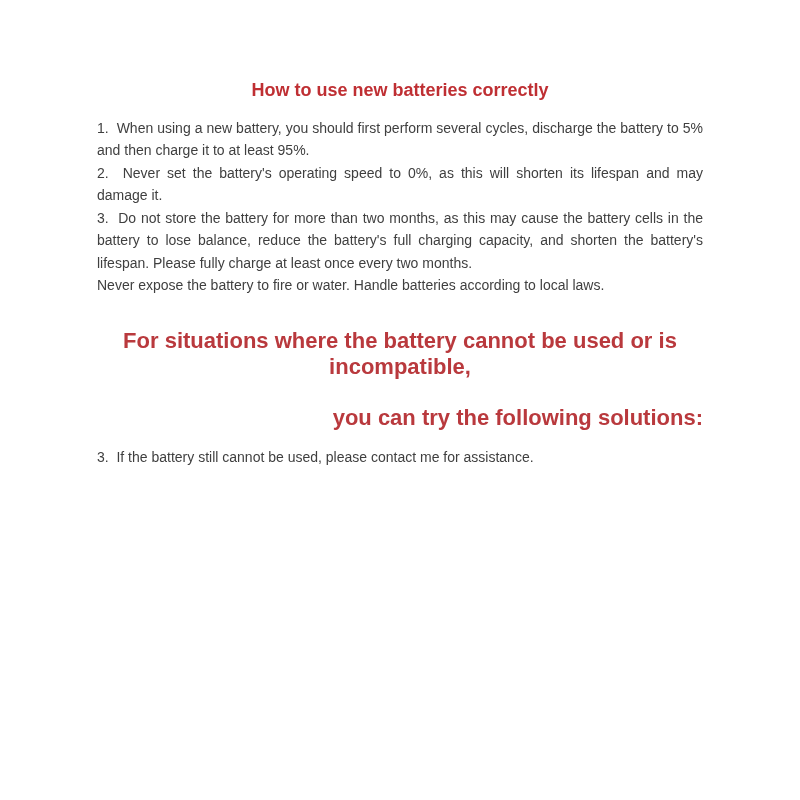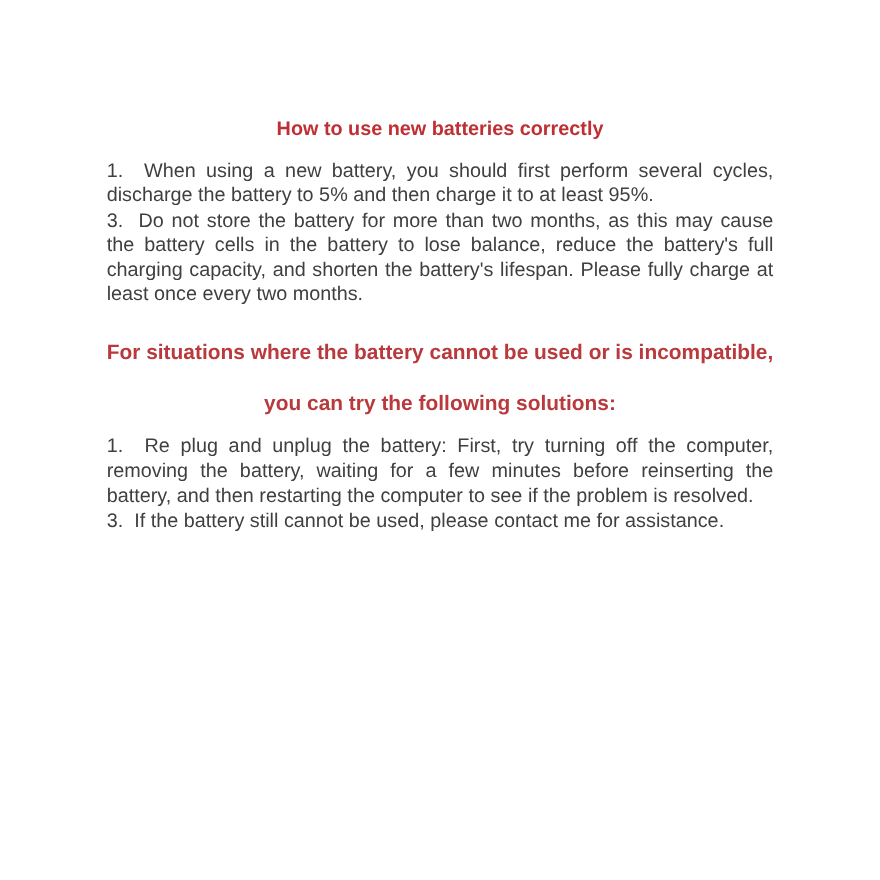--- a/index.html
+++ b/index.html
@@ -7,73 +7,75 @@
     padding: 0;
     background: #ffffff;
   }
   .page {
     position: relative;
     width: 800px;
     height: 800px;
     margin: 0 auto;
     background: #ffffff;
     box-sizing: border-box;
-    padding: 107px 97px 0 97px;
+    padding: 80px 97px 0 97px;
     font-family: "Liberation Sans", "DejaVu Sans", sans-serif;
     overflow: hidden;
   }
   .main-title {
     margin: 0 0 15px 0;
     font-size: 18px;
     line-height: 1.2;
     font-weight: bold;
     text-align: center;
     color: #bf2f33;
   }
   .body-block {
     color: #3f3f3f;
-    font-size: 18px;
+    font-size: 14px;
     line-height: 22.5px;
   }
   .body-block p {
     margin: 0;
     text-align: justify;
   }
   .sub-title {
     margin: 0;
-    font-size: 19px;
+    font-size: 22px;
     line-height: 1.2;
     font-weight: bold;
     text-align: center;
     color: #b9393d;
   }
   .sub-title.first {
     margin-top: 31px;
   }
   .sub-title.second {
     margin-top: 25px;
+    text-align: right;
   }
   .solutions {
     margin-top: 14px;
   }
 </style>
 </head>
 <body>
 
 <div class="page">
 
   <h1 class="main-title">How to use new batteries correctly</h1>
 
   <div class="body-block">
     <p>1.&nbsp; When using a new battery, you should first perform several cycles, discharge the battery to 5% and then charge it to at least 95%.</p>
+    <p>2.&nbsp; Never set the battery's operating speed to 0%, as this will shorten its lifespan and may damage it.</p>
     <p>3.&nbsp; Do not store the battery for more than two months, as this may cause the battery cells in the battery to lose balance, reduce the battery's full charging capacity, and shorten the battery's lifespan. Please fully charge at least once every two months.</p>
+    <p>Never expose the battery to fire or water. Handle batteries according to local laws.</p>
   </div>
 
   <h2 class="sub-title first">For situations where the battery cannot be used or is incompatible,</h2>
 
   <h2 class="sub-title second">you can try the following solutions:</h2>
 
   <div class="body-block solutions">
-    <p>1.&nbsp; Re plug and unplug the battery: First, try turning off the computer, removing the battery, waiting for a few minutes before reinserting the battery, and then restarting the computer to see if the problem is resolved.</p>
     <p>3.&nbsp; If the battery still cannot be used, please contact me for assistance.</p>
   </div>
 
 </div>
 
 </body></html>

